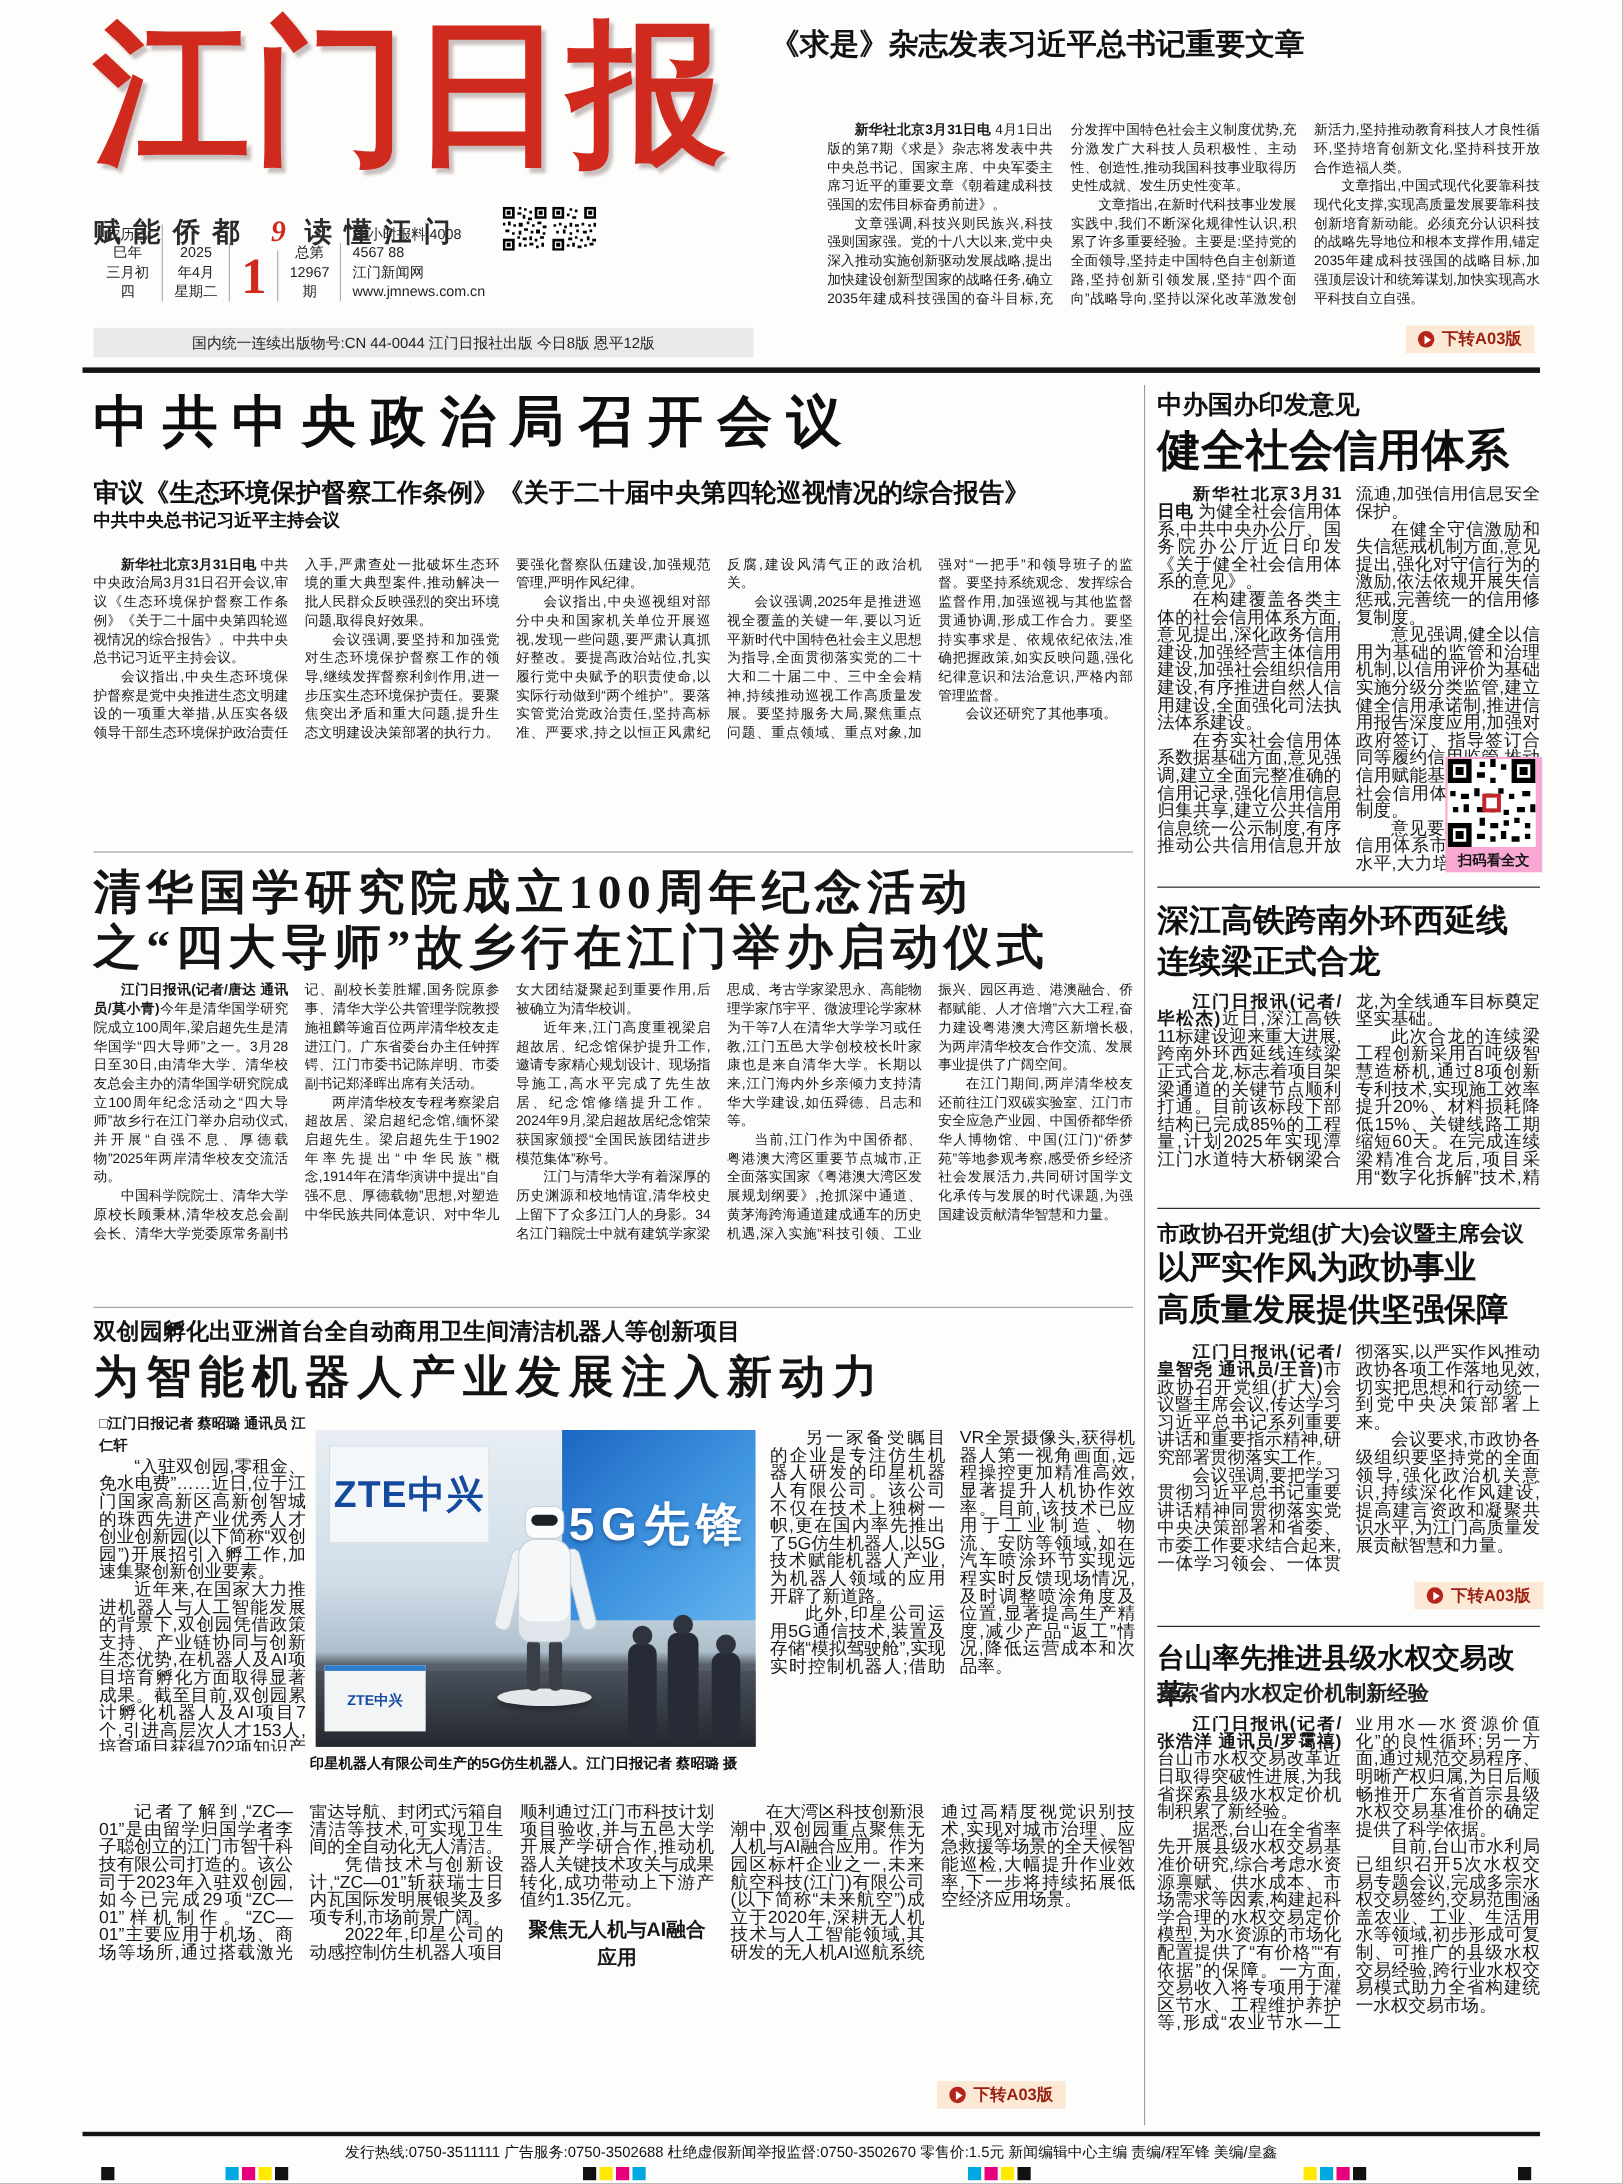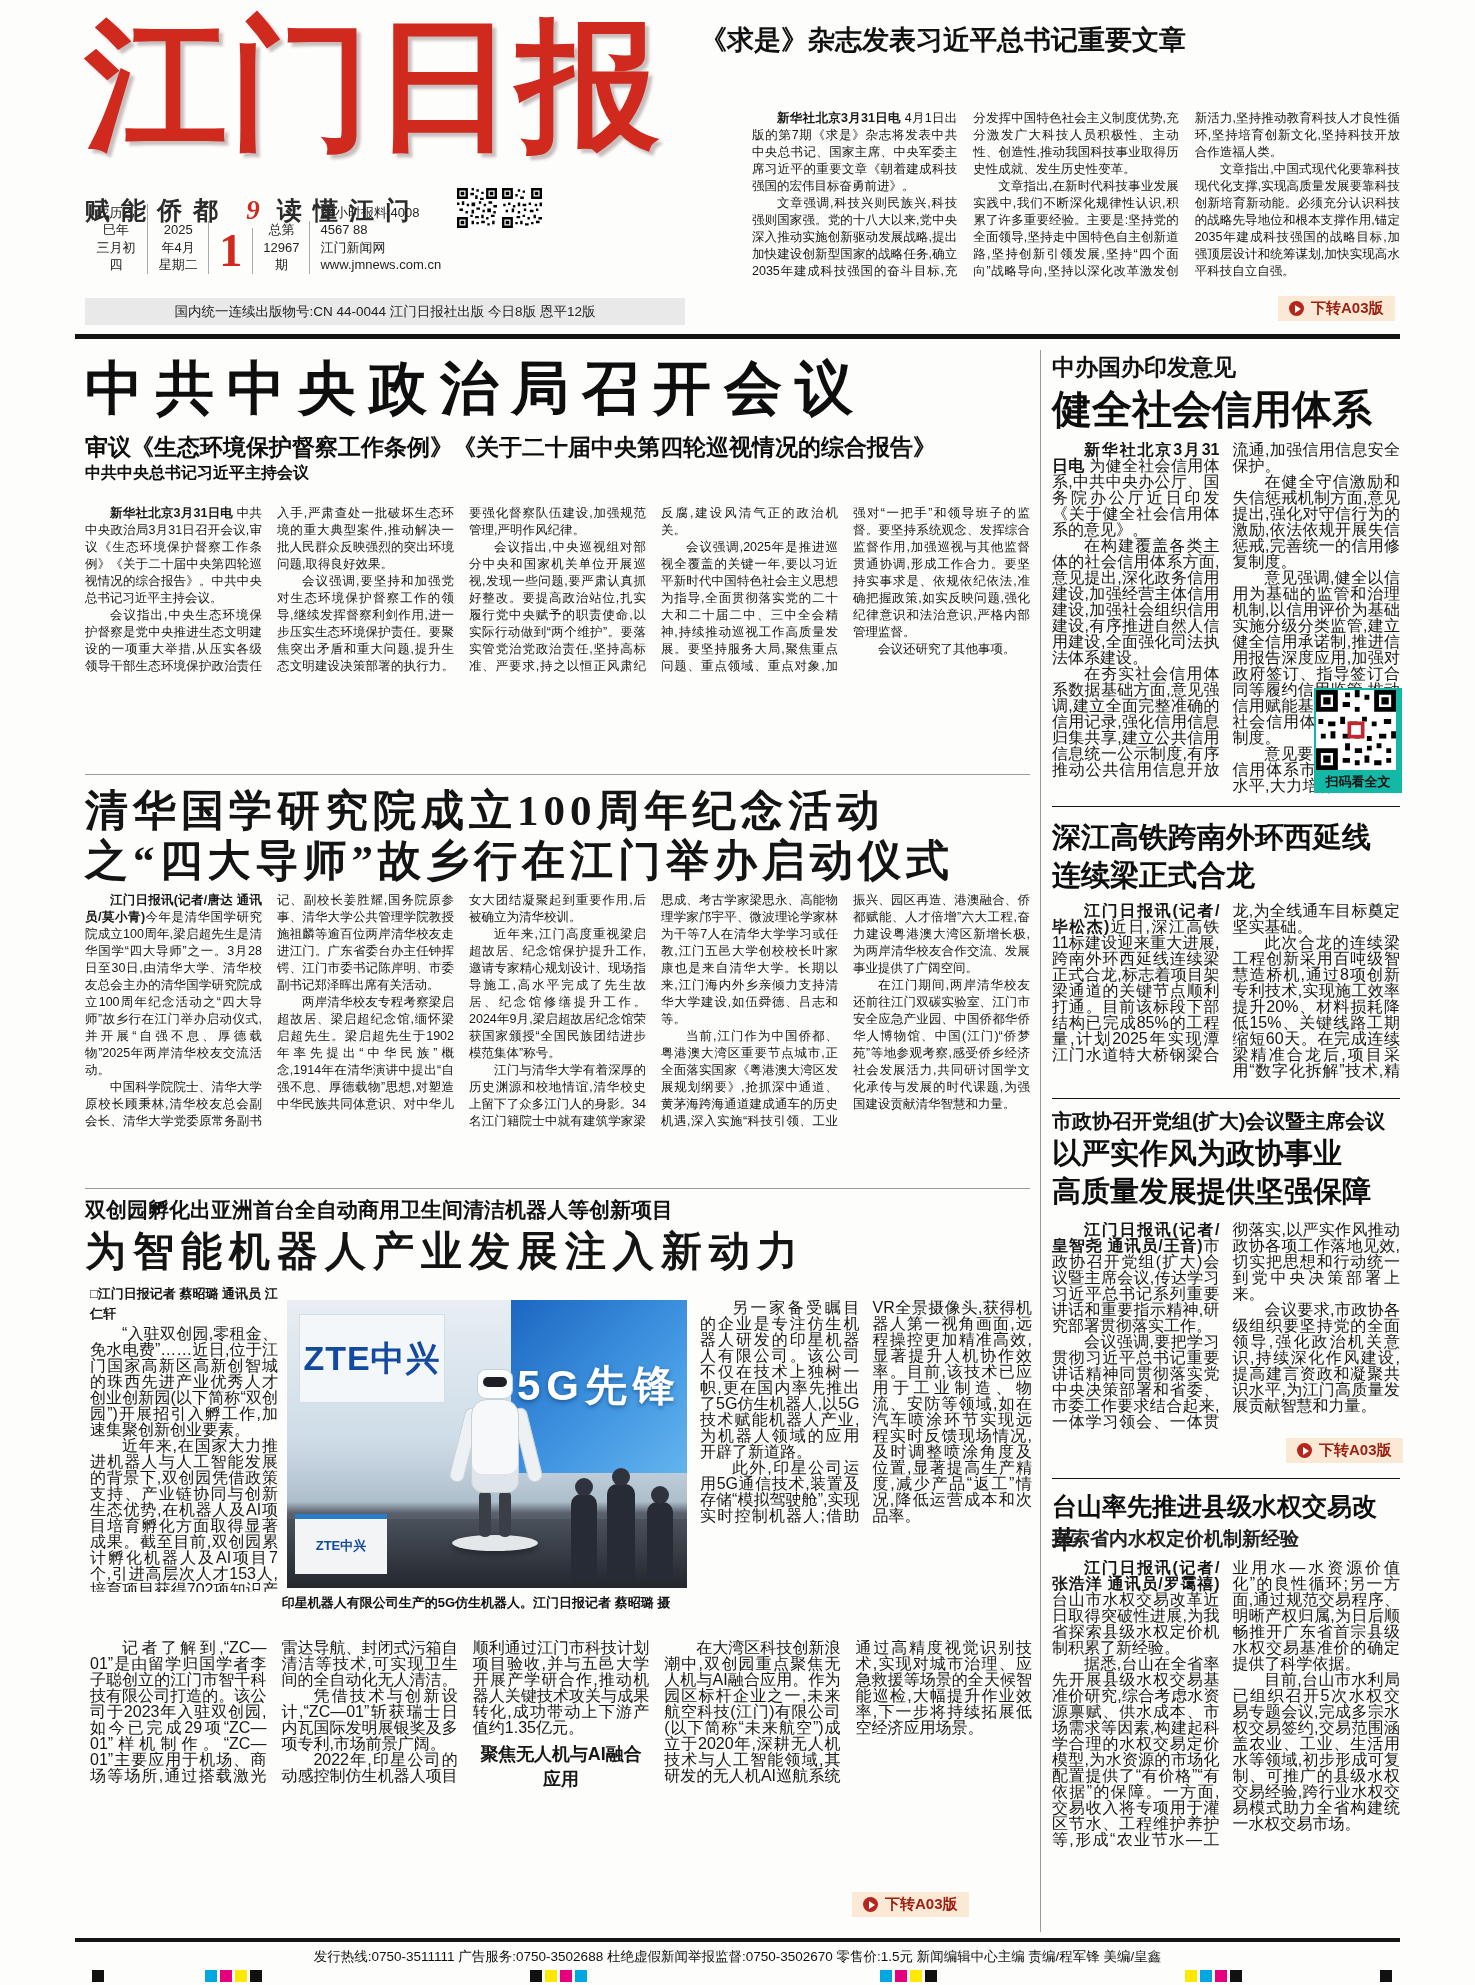--- a/index.html
+++ b/index.html
@@ -18,21 +18,21 @@
            font-family:"Liberation Serif","DejaVu Serif",serif}
   .tagline .mark{color:#d0291e;font-style:italic;letter-spacing:0;font-size:27px}
   .inforow{display:flex;align-items:flex-end;font-size:13px;line-height:1.35;color:#222}
   .inforow .cell{display:flex;flex-direction:column;justify-content:center;text-align:center;
                  padding:0 10px;border-right:1px solid #aaa}
   .inforow .cell:last-child{border-right:none;text-align:left}
   .daynum{color:#d0291e;font-size:46px;font-weight:bold;font-family:"Liberation Serif",serif;line-height:1}
   .pubbar{background:#e9e9e9;font-size:13.5px;line-height:27px;color:#222;text-align:center}
   
   .kicker{font-weight:bold;color:#111}
-  .pol-head{font-size:58px;font-weight:900;letter-spacing:13px;color:#0e0e0e}
+  .pol-head{font-size:50px;font-weight:900;letter-spacing:13px;color:#0e0e0e}
   .pol-sub{font-size:23px;font-weight:bold;color:#0e0e0e}
   .top-head{font-size:38px;font-weight:900;letter-spacing:2px}
   .qh-head{font-size:43px;font-weight:900;letter-spacing:5px}
   .rb-head{font-size:41px;font-weight:900;letter-spacing:7px}
   .rail-head{font-weight:900;color:#0e0e0e}
   
   .body-txt{font-size:12.5px;line-height:17px;color:#161616;overflow:hidden;text-align:justify}
   .body-sm{font-size:16px;line-height:16px}
   .p{margin:0;text-indent:2em;text-align:justify}
   .ld{font-weight:bold}
@@ -44,21 +44,21 @@
   
   .jump{display:inline-flex;align-items:center;gap:7px;background:#fbe9d5;color:#9b2012;
         font-weight:bold;font-size:15px;padding:3px 11px;z-index:6;white-space:nowrap}
   .play{width:15px;height:15px;border-radius:50%;background:#b5251c;position:relative;flex:none}
   .play::after{content:"";position:absolute;left:5.5px;top:3.5px;border-left:6px solid #fff;
                border-top:4px solid transparent;border-bottom:4px solid transparent}
   
   .qr{background:#fff}
   .qr svg{display:block;width:100%;height:100%}
   .qr-cap{font-size:13px;font-weight:bold;text-align:center;margin-top:3px}
-  .qrbox{z-index:5;background:#14b8a6;padding:2px}
+  .qrbox{z-index:5;background:#f9a8d4;padding:2px}
   
   .photo{overflow:hidden;background:linear-gradient(180deg,#e8eef3 0%,#cfdde8 48%,#aebfcc 70%,#59616c 74%,#2e333b 100%)}
   .ph-screenL{position:absolute;left:3%;top:5%;width:36%;height:30%;background:#f4f7fa;border:1px solid #d4dde4;
               display:flex;align-items:center;justify-content:center}
   .ph-brand{color:#134a9e;font-weight:900;font-size:34px;letter-spacing:1px}
   .ph-screenR{position:absolute;right:0;top:0;width:44%;height:60%;
               background:linear-gradient(135deg,#1c66c2,#3f94e0 55%,#63b4ee);display:flex;align-items:center;justify-content:center}
   .ph-slogan{color:#fff;font-weight:900;font-size:42px;letter-spacing:6px;text-shadow:0 2px 4px rgba(0,40,90,.5)}
   .ph-floor{position:absolute;left:0;bottom:0;width:100%;height:24%;background:linear-gradient(#4a515b,#23272e)}
   .person{position:absolute;bottom:8px;background:#262b35;border-radius:10px 10px 3px 3px}

